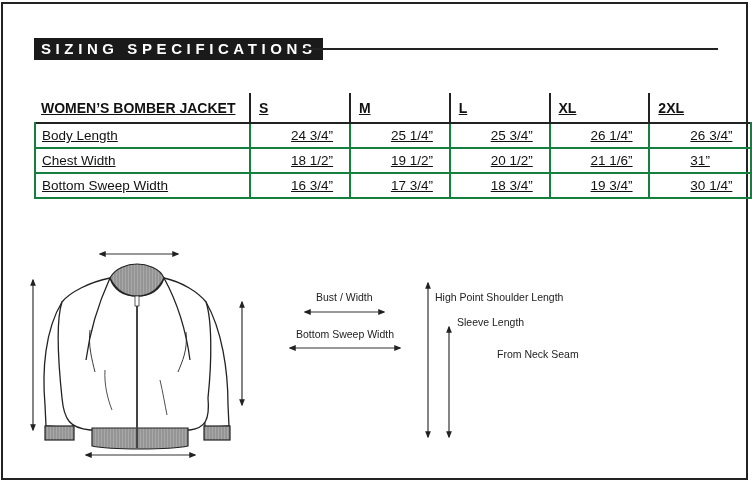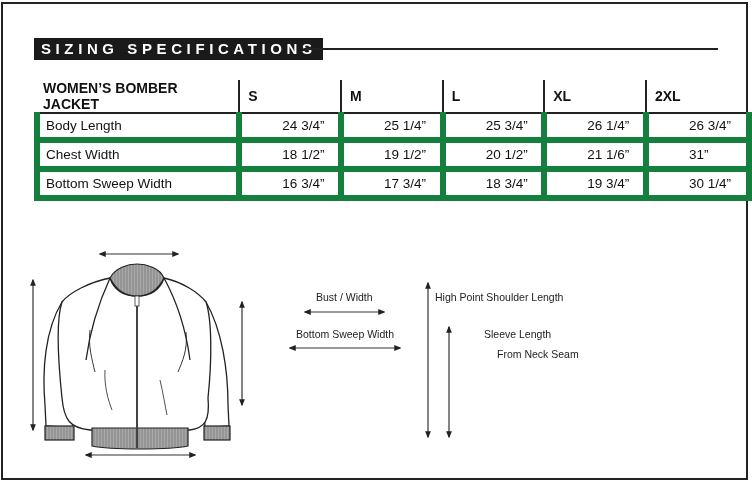--- a/index.html
+++ b/index.html
@@ -5,26 +5,26 @@
   html, body { margin:0; padding:0; background:#fff; }
   body { width:752px; height:484px; position:relative; overflow:hidden;
          font-family:"Liberation Sans", "DejaVu Sans", sans-serif; color:#111; }
   .frame { position:absolute; left:1px; top:2px; width:747px; height:478px;
            border:2px solid #222; box-sizing:border-box; }
   .banner { position:absolute; left:34px; top:38px; height:22px; padding:0 6px 0 7px;
             background:#1a1a1a; color:#fff; font-weight:bold; font-size:15px;
             letter-spacing:4.6px; line-height:22px; }
   .rule { position:absolute; left:304px; top:48px; width:414px; height:2px; background:#222; }
 
-  table.spec { position:absolute; left:34px; top:80px; border-collapse:collapse;
-               font-size:13.5px; }
+  table.spec { position:absolute; left:34px; top:93px; border-collapse:collapse;
+               font-size:13.5px;text-decoration:underline; }
   table.spec th { text-align:left; font-weight:bold; font-size:14px; height:29px;
                   padding:0 8px; vertical-align:middle; border-left:2px solid #222; }
   table.spec th:first-child { border-left:none; padding-left:6px; }
-  table.spec td { height:23px; padding:0 6px; border:6px solid #15803d; white-space:nowrap; }
+  table.spec td { height:23px; padding:0 6px; border:2px solid #15803d; white-space:nowrap; }
   table.spec td.label { width:210px; }
   table.spec td.val { width:53px;padding-left:40px; }
   table.spec td.val.last { width:55px; }
   table.spec tbody tr:first-child td { border-top:2px solid #222; }
 
   .illus { position:absolute; left:0; top:0; }
   .legend-text { position:absolute; font-size:10.5px; color:#222;text-align:right; }
 </style>
 </head>
 <body>
@@ -126,14 +126,14 @@
     <line x1="305" y1="312" x2="384" y2="312" marker-start="url(#ah)" marker-end="url(#ah)"></line>
     <line x1="290" y1="348" x2="400" y2="348" marker-start="url(#ah)" marker-end="url(#ah)"></line>
     <line x1="428" y1="283" x2="428" y2="437" marker-start="url(#ah)" marker-end="url(#ah)"></line>
     <line x1="449" y1="327" x2="449" y2="437" marker-start="url(#ah)" marker-end="url(#ah)"></line>
   </g>
 </svg>
 
 <div class="legend-text" style="left:316px; top:291px;">Bust / Width</div>
 <div class="legend-text" style="left:296px; top:328px;">Bottom Sweep Width</div>
 <div class="legend-text" style="left:435px; top:291px;">High Point Shoulder Length</div>
-<div class="legend-text" style="left:457px; top:328px;margin-left:27px;">Sleeve Length</div>
+<div class="legend-text" style="left:457px; top:316px;">Sleeve Length</div>
 <div class="legend-text" style="left:457px; top:348px;margin-left:40px;">From Neck Seam</div>
 
 </body></html>

